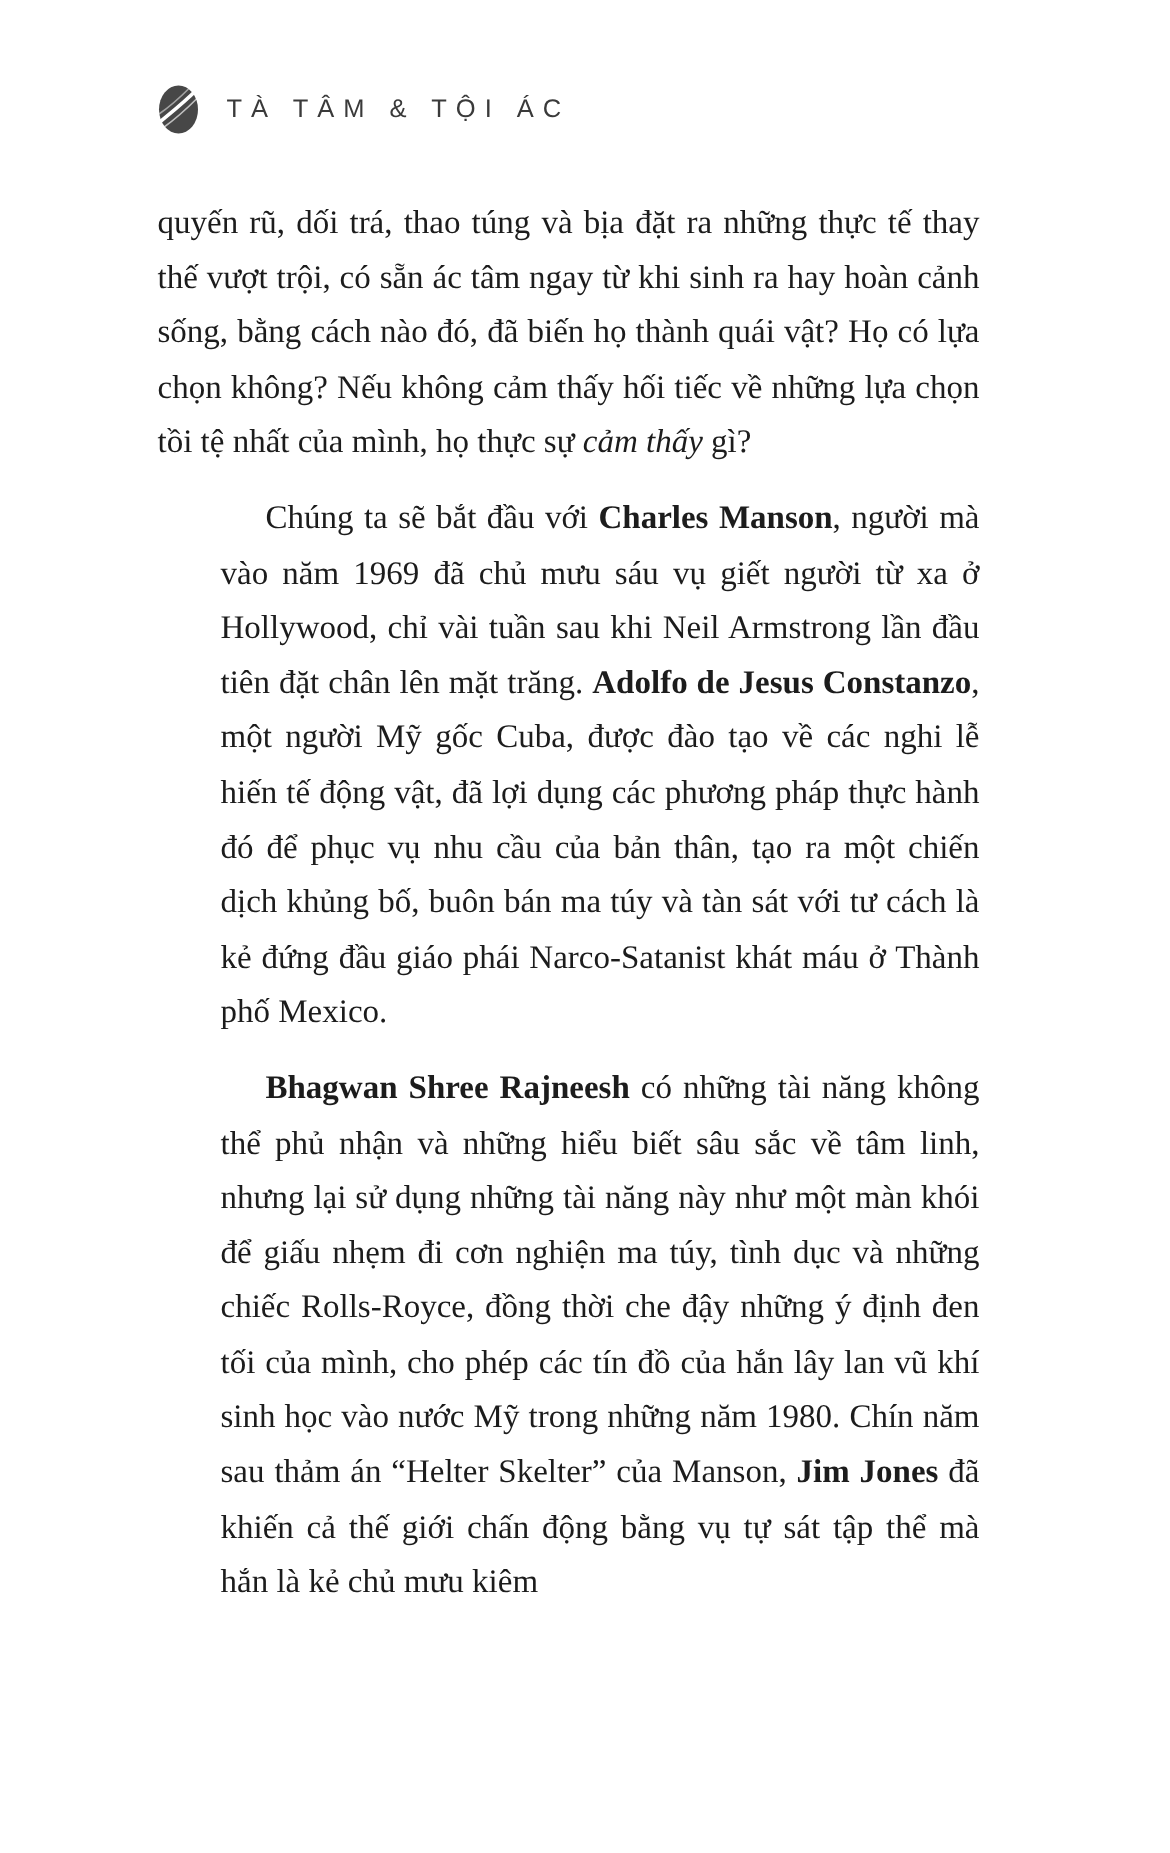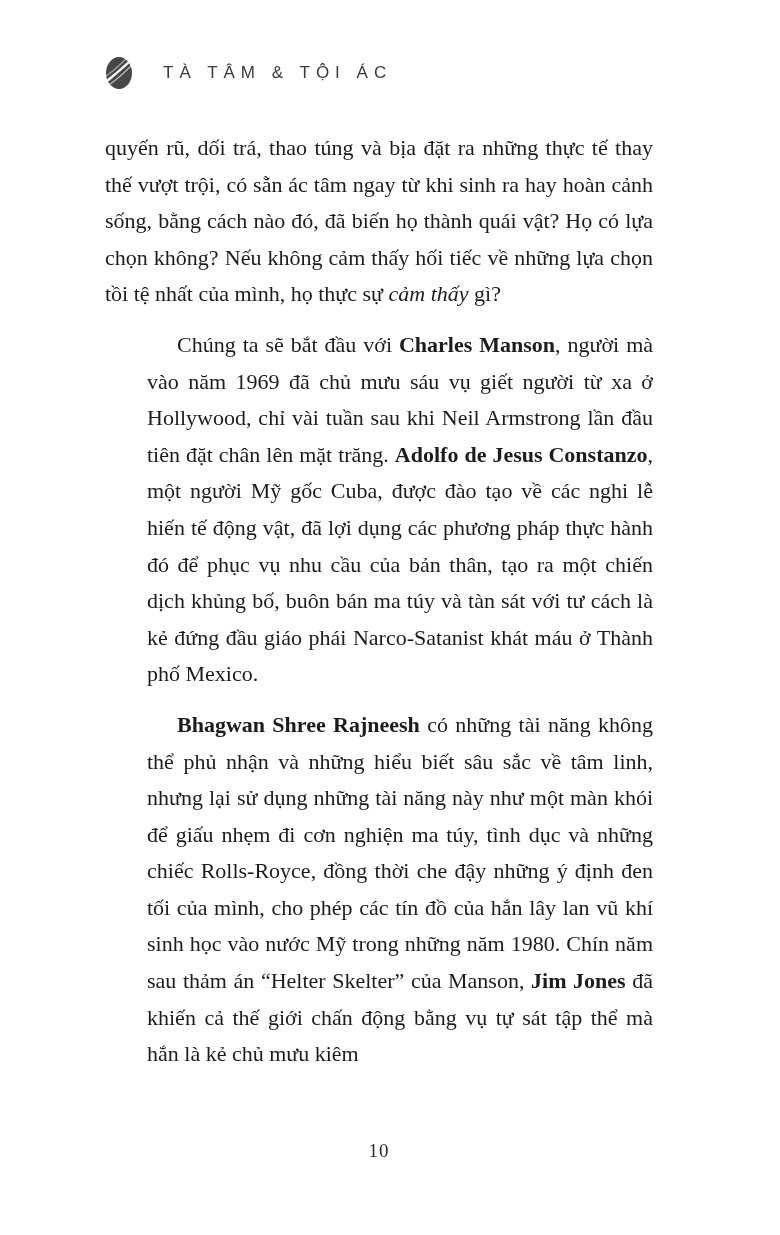--- a/index.html
+++ b/index.html
@@ -19,21 +19,21 @@
     position: absolute;
     inset: 0;
     background: #ffffff;
   }
   .page-header {
     position: absolute;
     top: 55px;
     left: 103px;
     display: flex;
     align-items: center;
-    gap: 28px;
+    gap: 16px;
   }
   .logo-wrap {
     width: 32px;
     height: 36px;
     display: flex;
     align-items: center;
     justify-content: center;
   }
   .book-title {
     font-family: "Liberation Sans", sans-serif;
@@ -99,17 +99,14 @@
   <main class="page-body">
 
     <p class="para"><span>quyến rũ, dối trá, thao túng và bịa đặt ra những thực tế thay thế vượt trội, có sẵn ác tâm ngay từ khi sinh ra hay hoàn cảnh sống, bằng cách nào đó, đã biến họ thành quái vật? Họ có lựa chọn không? Nếu không cảm thấy hối tiếc về những lựa chọn tồi tệ nhất của mình, họ thực sự </span><em>cảm thấy</em><span> gì?</span></p>
 
     <p class="para indent"><span>Chúng ta sẽ bắt đầu với </span><b>Charles Manson</b><span>, người mà vào năm 1969 đã chủ mưu sáu vụ giết người từ xa ở Hollywood, chỉ vài tuần sau khi Neil Armstrong lần đầu tiên đặt chân lên mặt trăng. </span><b>Adolfo de Jesus Constanzo</b><span>, một người Mỹ gốc Cuba, được đào tạo về các nghi lễ hiến tế động vật, đã lợi dụng các phương pháp thực hành đó để phục vụ nhu cầu của bản thân, tạo ra một chiến dịch khủng bố, buôn bán ma túy và tàn sát với tư cách là kẻ đứng đầu giáo phái Narco-Satanist khát máu ở Thành phố Mexico.</span></p>
 
     <p class="para indent"><b>Bhagwan Shree Rajneesh</b><span> có những tài năng không thể phủ nhận và những hiểu biết sâu sắc về tâm linh, nhưng lại sử dụng những tài năng này như một màn khói để giấu nhẹm đi cơn nghiện ma túy, tình dục và những chiếc Rolls-Royce, đồng thời che đậy những ý định đen tối của mình, cho phép các tín đồ của hắn lây lan vũ khí sinh học vào nước Mỹ trong những năm 1980. Chín năm sau thảm án “Helter Skelter” của Manson, </span><b>Jim Jones</b><span> đã khiến cả thế giới chấn động bằng vụ tự sát tập thể mà hắn là kẻ chủ mưu kiêm</span></p>
 
   </main>
 
-  <footer class="page-footer">
-    <span class="page-number">10</span>
-  </footer>
 
 </div>
 
 </body></html>

